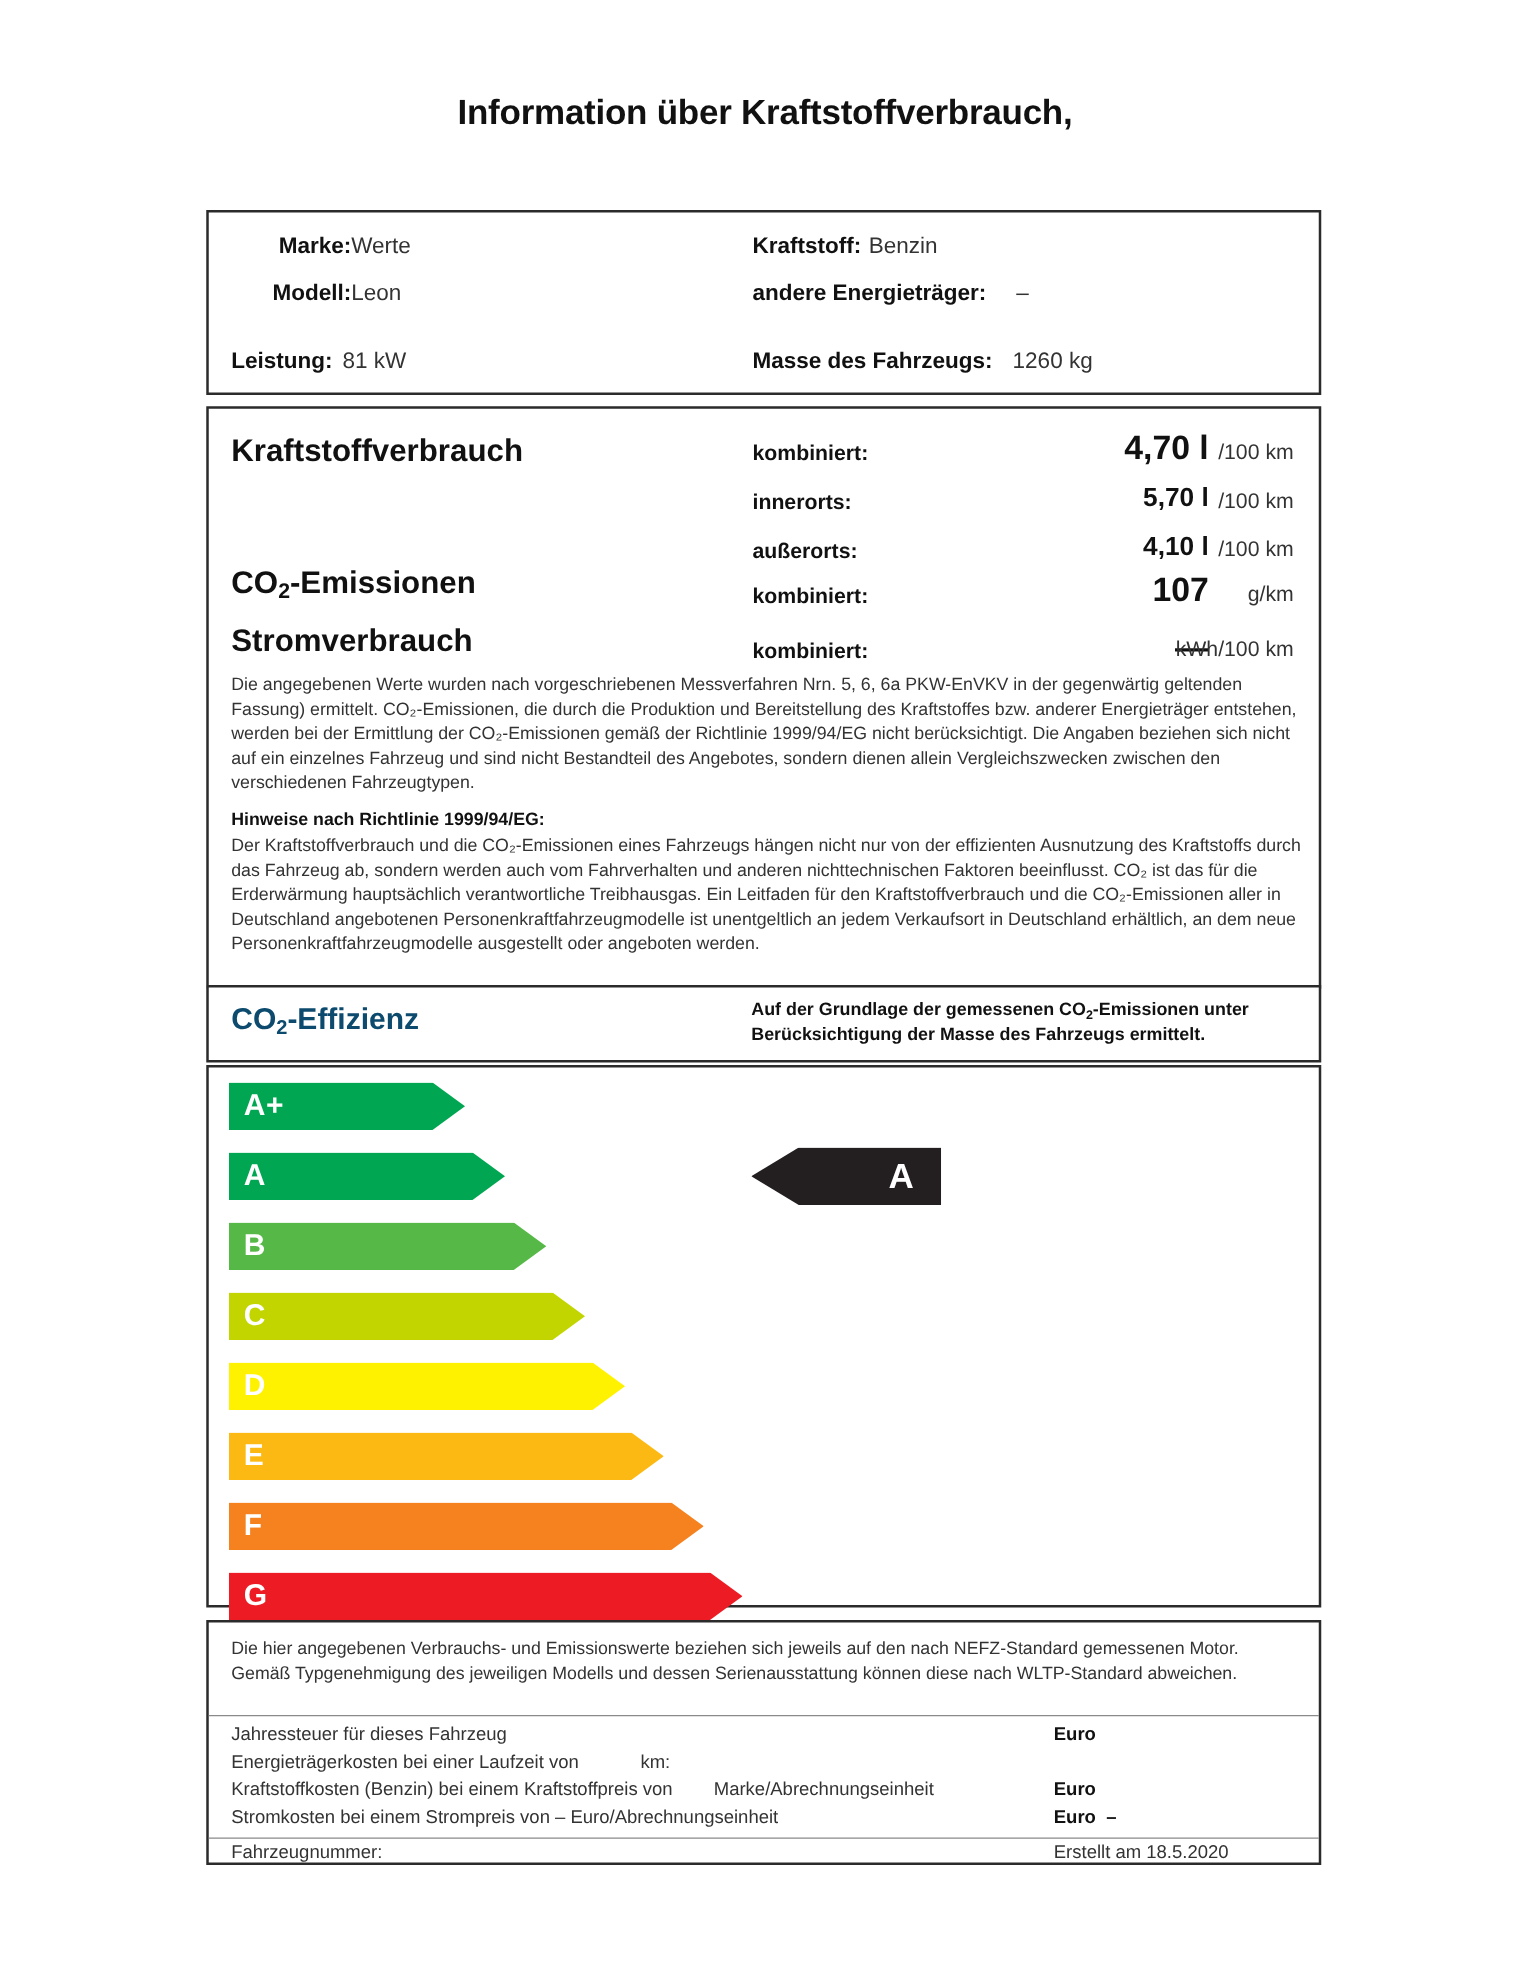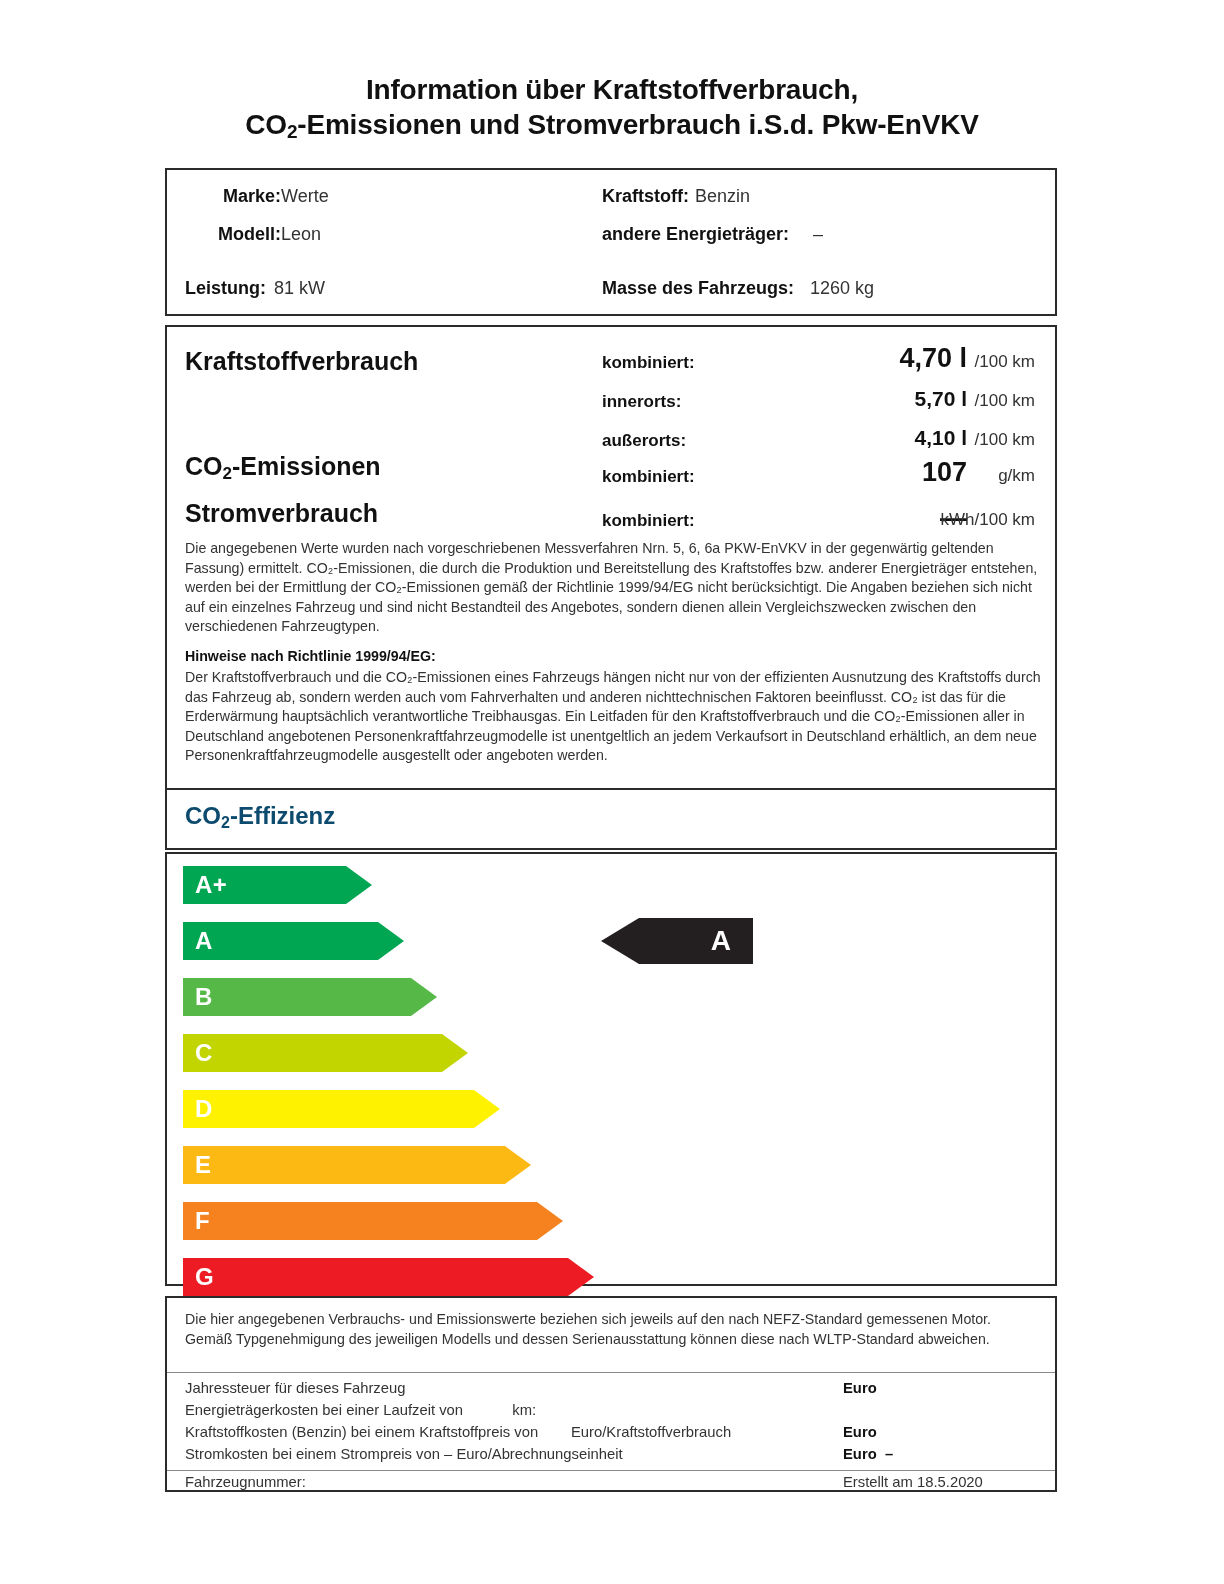--- a/index.html
+++ b/index.html
@@ -209,21 +209,20 @@
     color: #333;
   }
 </style>
 </head>
 <body>
 
 <div class="page">
 
   <div class="doc-title">
     <div>Information über Kraftstoffverbrauch,</div>
-    <div><span>CO</span><sub>2</sub><span>-Emissionen und Stromverbrauch i.S.d. Pkw-EnVKV</span></div>
   </div>
 
   <div class="box" id="box-vehicle">
     <div class="vi-row vi-l1">
       <span class="vi-label vi-ind">Marke:</span><span class="vi-value">Werte</span>
     </div>
     <div class="vi-row vi-l2">
       <span class="vi-label vi-ind">Modell:</span><span class="vi-value">Leon</span>
     </div>
     <div class="vi-row vi-l3">
@@ -269,20 +268,24 @@
     <div class="cons-unit wide" style="top:183px">kWh/100 km</div>
 
     <div class="fineprint" style="top:212px">Die angegebenen Werte wurden nach vorgeschriebenen Messverfahren Nrn. 5, 6, 6a PKW-EnVKV in der gegenwärtig geltenden Fassung) ermittelt. CO₂-Emissionen, die durch die Produktion und Bereitstellung des Kraftstoffes bzw. anderer Energieträger entstehen, werden bei der Ermittlung der CO₂-Emissionen gemäß der Richtlinie 1999/94/EG nicht berücksichtigt. Die Angaben beziehen sich nicht auf ein einzelnes Fahrzeug und sind nicht Bestandteil des Angebotes, sondern dienen allein Vergleichszwecken zwischen den verschiedenen Fahrzeugtypen.</div>
 
     <div class="fineprint" style="top:320px; font-weight:bold; color:#111;">Hinweise nach Richtlinie 1999/94/EG:</div>
     <div class="fineprint" style="top:341px">Der Kraftstoffverbrauch und die CO₂-Emissionen eines Fahrzeugs hängen nicht nur von der effizienten Ausnutzung des Kraftstoffs durch das Fahrzeug ab, sondern werden auch vom Fahrverhalten und anderen nichttechnischen Faktoren beeinflusst. CO₂ ist das für die Erderwärmung hauptsächlich verantwortliche Treibhausgas. Ein Leitfaden für den Kraftstoffverbrauch und die CO₂-Emissionen aller in Deutschland angebotenen Personenkraftfahrzeugmodelle ist unentgeltlich an jedem Verkaufsort in Deutschland erhältlich, an dem neue Personenkraftfahrzeugmodelle ausgestellt oder angeboten werden.</div>
   </div>
 
   <div class="box" id="box-eff-head">
     <div class="eff-title"><span>CO</span><sub>2</sub><span>-Effizienz</span></div>
+    <div class="eff-note">
+      <span>Auf der Grundlage der gemessenen CO</span><sub>2</sub><span>-Emissionen unter</span><br>
+      <span>Berücksichtigung der Masse des Fahrzeugs ermittelt.</span>
+    </div>
   </div>
 
   <div class="box" id="box-bars">
     <div id="bars-container">
         <div class="bar" style="top: 12px; width: 189px; background: rgb(0, 166, 81); clip-path: polygon(0px 0px, 163px 0px, 189px 50%, 163px 100%, 0px 100%);">
           <span class="bar-label">A+</span>
         </div>
         <div class="bar" style="top: 68px; width: 221px; background: rgb(0, 166, 81); clip-path: polygon(0px 0px, 195px 0px, 221px 50%, 195px 100%, 0px 100%);">
           <span class="bar-label">A</span>
         </div>
@@ -316,21 +319,21 @@
     <div class="foot-note">Die hier angegebenen Verbrauchs- und Emissionswerte beziehen sich jeweils auf den nach NEFZ-Standard gemessenen Motor. Gemäß Typgenehmigung des jeweiligen Modells und dessen Serienausstattung können diese nach WLTP-Standard abweichen.</div>
 
     <div class="cost-sep" style="top:74px"></div>
 
     <div class="cost-line" style="top:82px">Jahressteuer für dieses Fahrzeug</div>
     <div class="cost-amount" style="top:82px">Euro</div>
 
     <div class="cost-line" style="top:104px">Energieträgerkosten bei einer Laufzeit von            km:</div>
     <div class="cost-amount" style="top:104px"></div>
 
-    <div class="cost-line" style="top:126px">Kraftstoffkosten (Benzin) bei einem Kraftstoffpreis von        Euro/Kraftstoffverbrauch</div>
+    <div class="cost-line" style="top:126px">Kraftstoffkosten (Benzin) bei einem Kraftstoffpreis von        Marke/Abrechnungseinheit</div>
     <div class="cost-amount" style="top:126px">Euro</div>
 
     <div class="cost-line" style="top:148px">Stromkosten bei einem Strompreis von – Euro/Abrechnungseinheit</div>
     <div class="cost-amount" style="top:148px">Euro  –</div>
 
     <div class="cost-sep" style="top:172px"></div>
 
     <div class="foot-vehnum" style="top:176px">Fahrzeugnummer:</div>
     <div class="foot-created" style="top:176px">Erstellt am 18.5.2020</div>
   </div>

